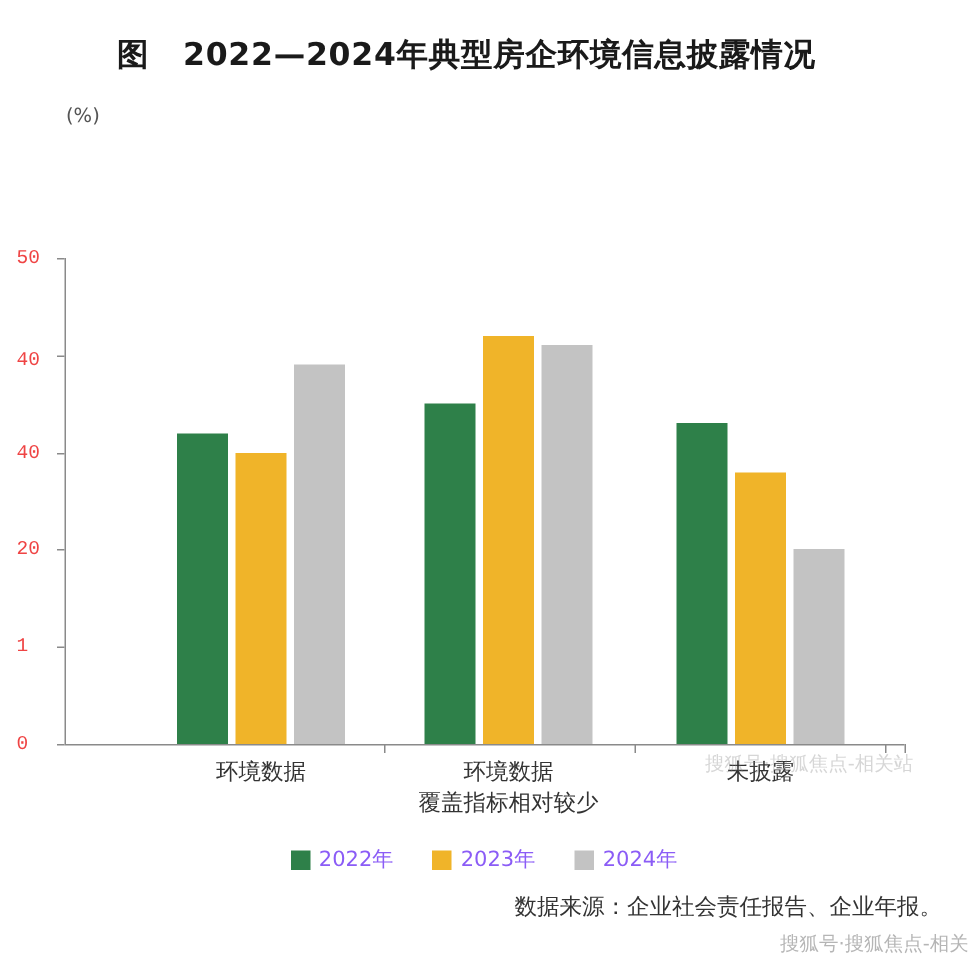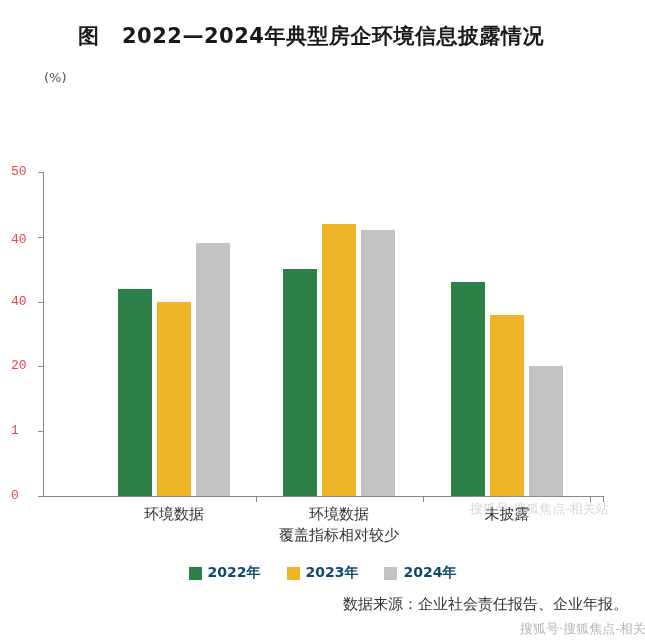--- a/index.html
+++ b/index.html
@@ -136,23 +136,22 @@
   
   .legend {
     position: absolute;
     top: 500px;
     left: 0;
     width: 645px;
     display: flex;
     justify-content: center;
     gap: 26px;
     font-size: 14px;
-    color: #0c4a6e;
-    font-family: "DejaVu Sans", sans-serif;
-    font-weight: bold;
+    color: #8b5cf6;
+    font-family: "DejaVu Sans", sans-serif;
   }
   .legend-item {
     display: flex;
     align-items: center;
     gap: 6px;
   }
   .legend-swatch {
     width: 13px;
     height: 13px;
     display: inline-block;

